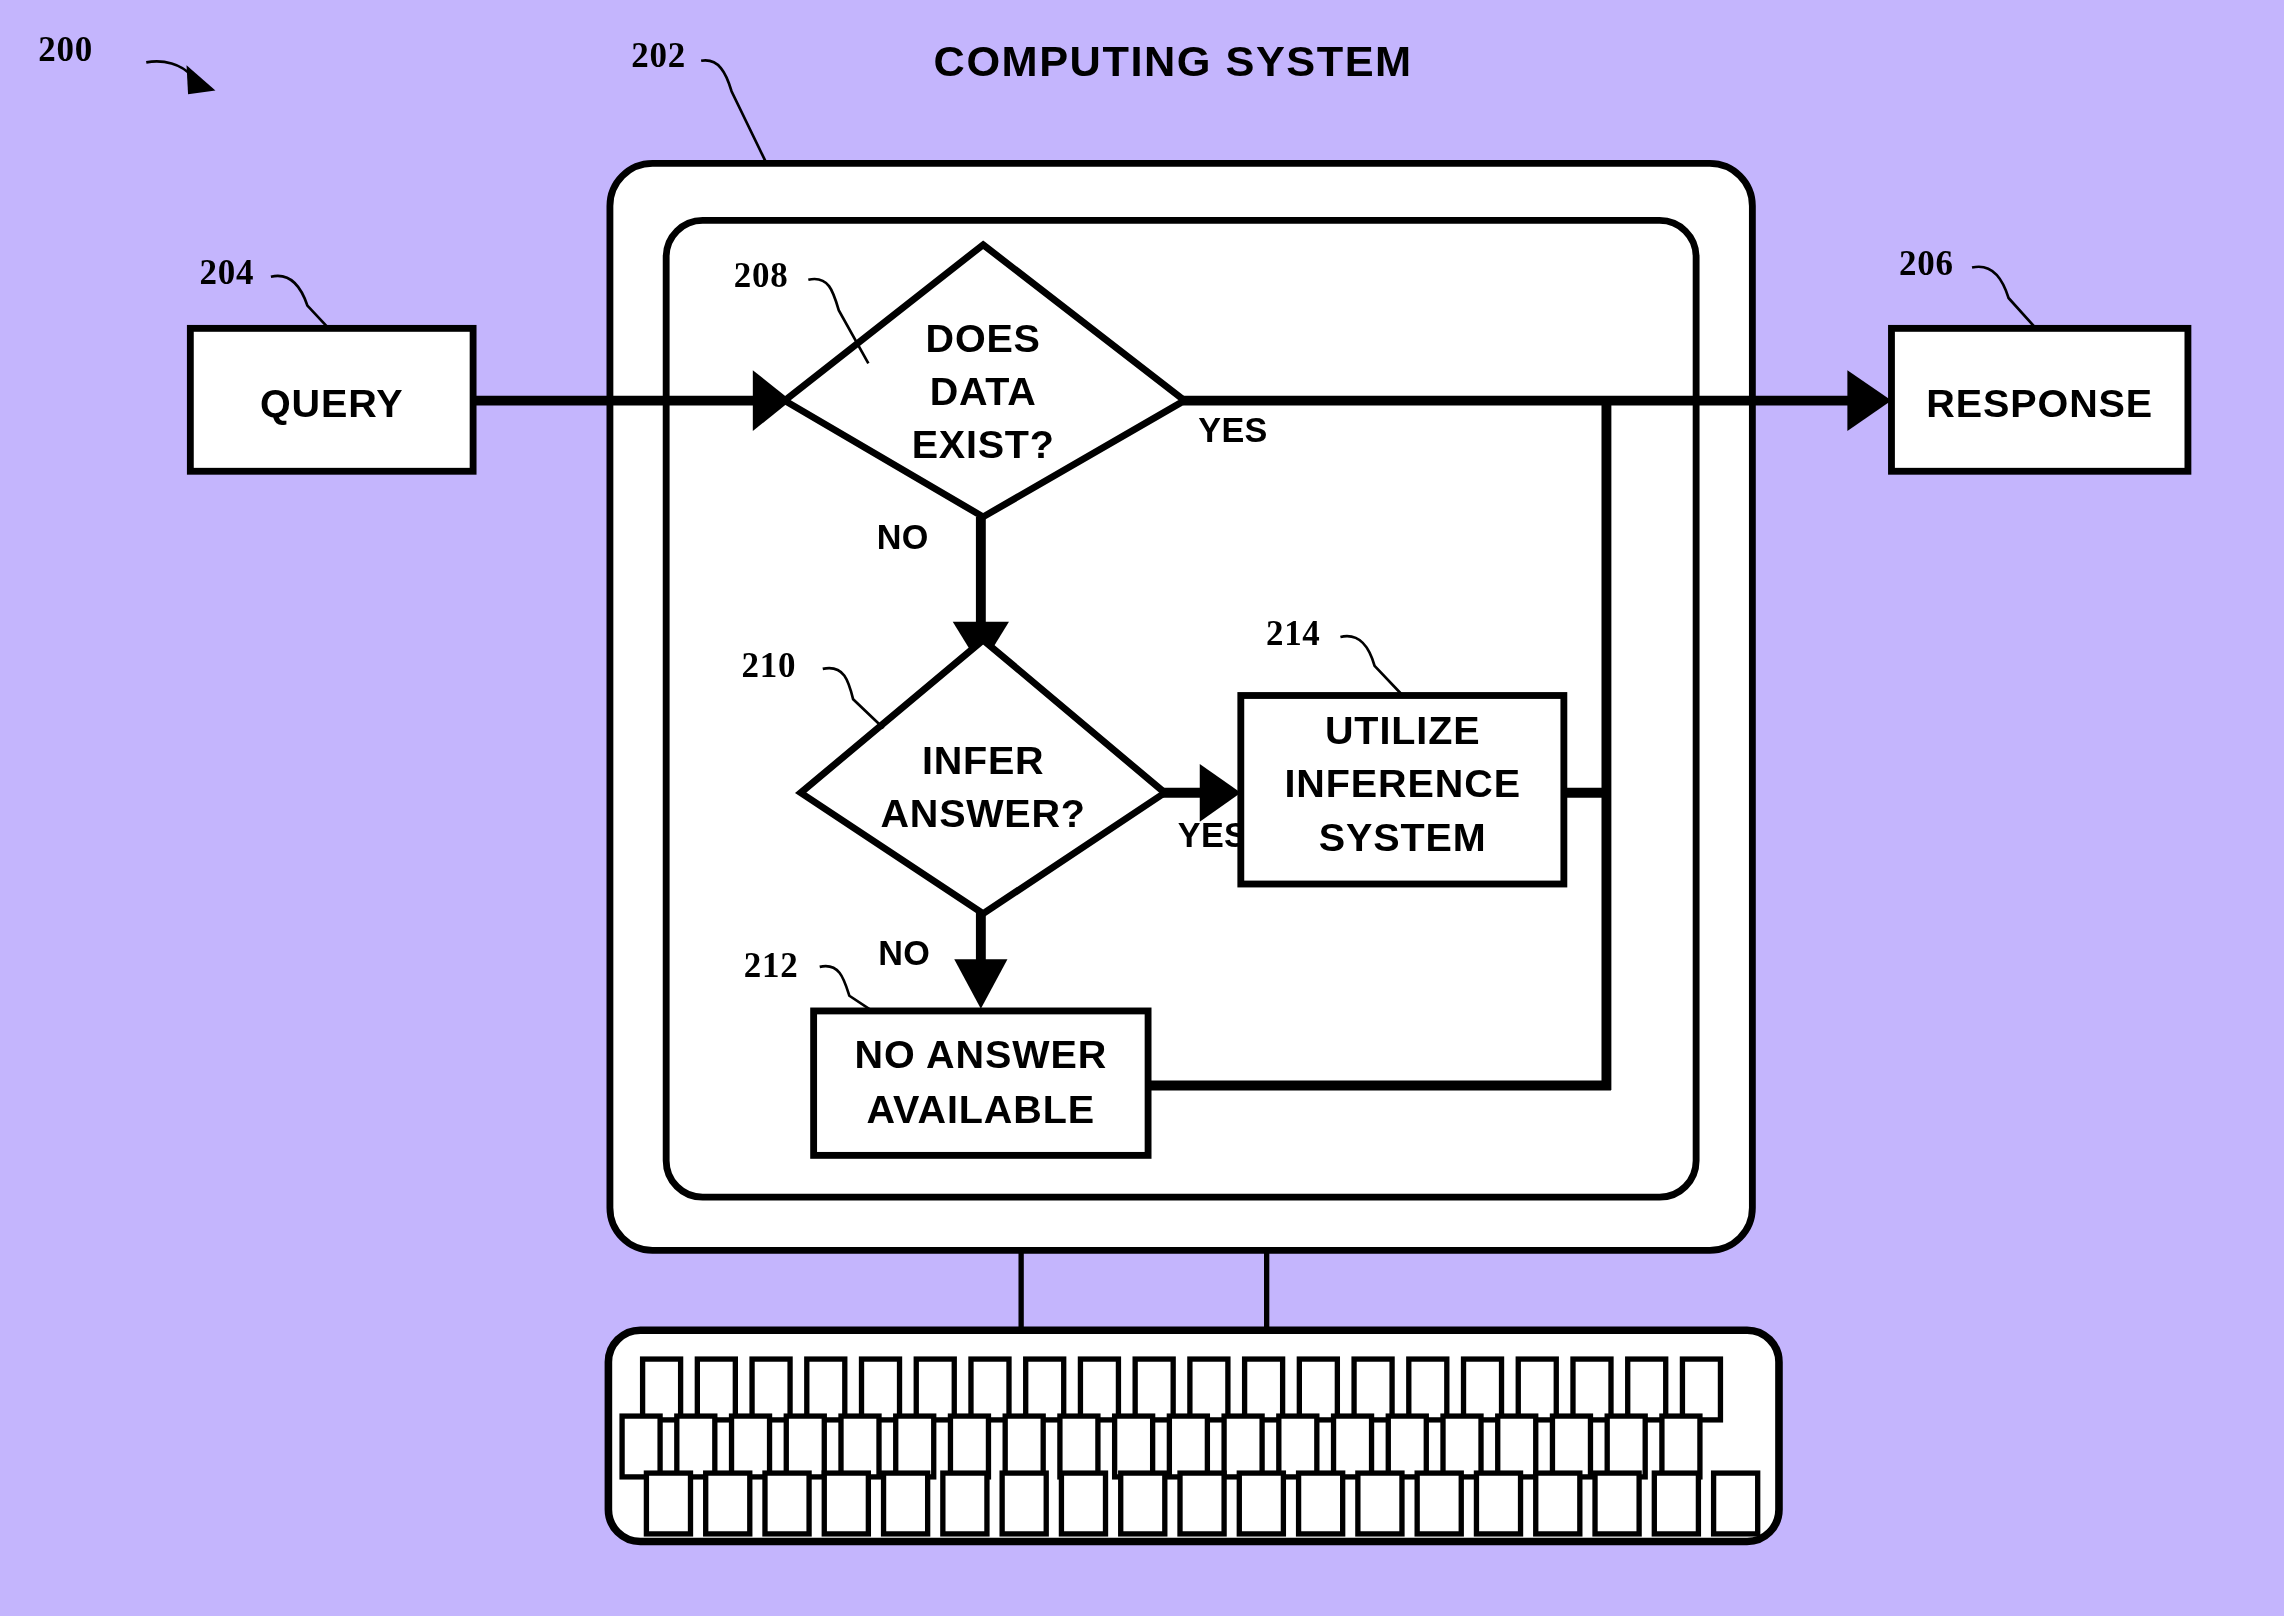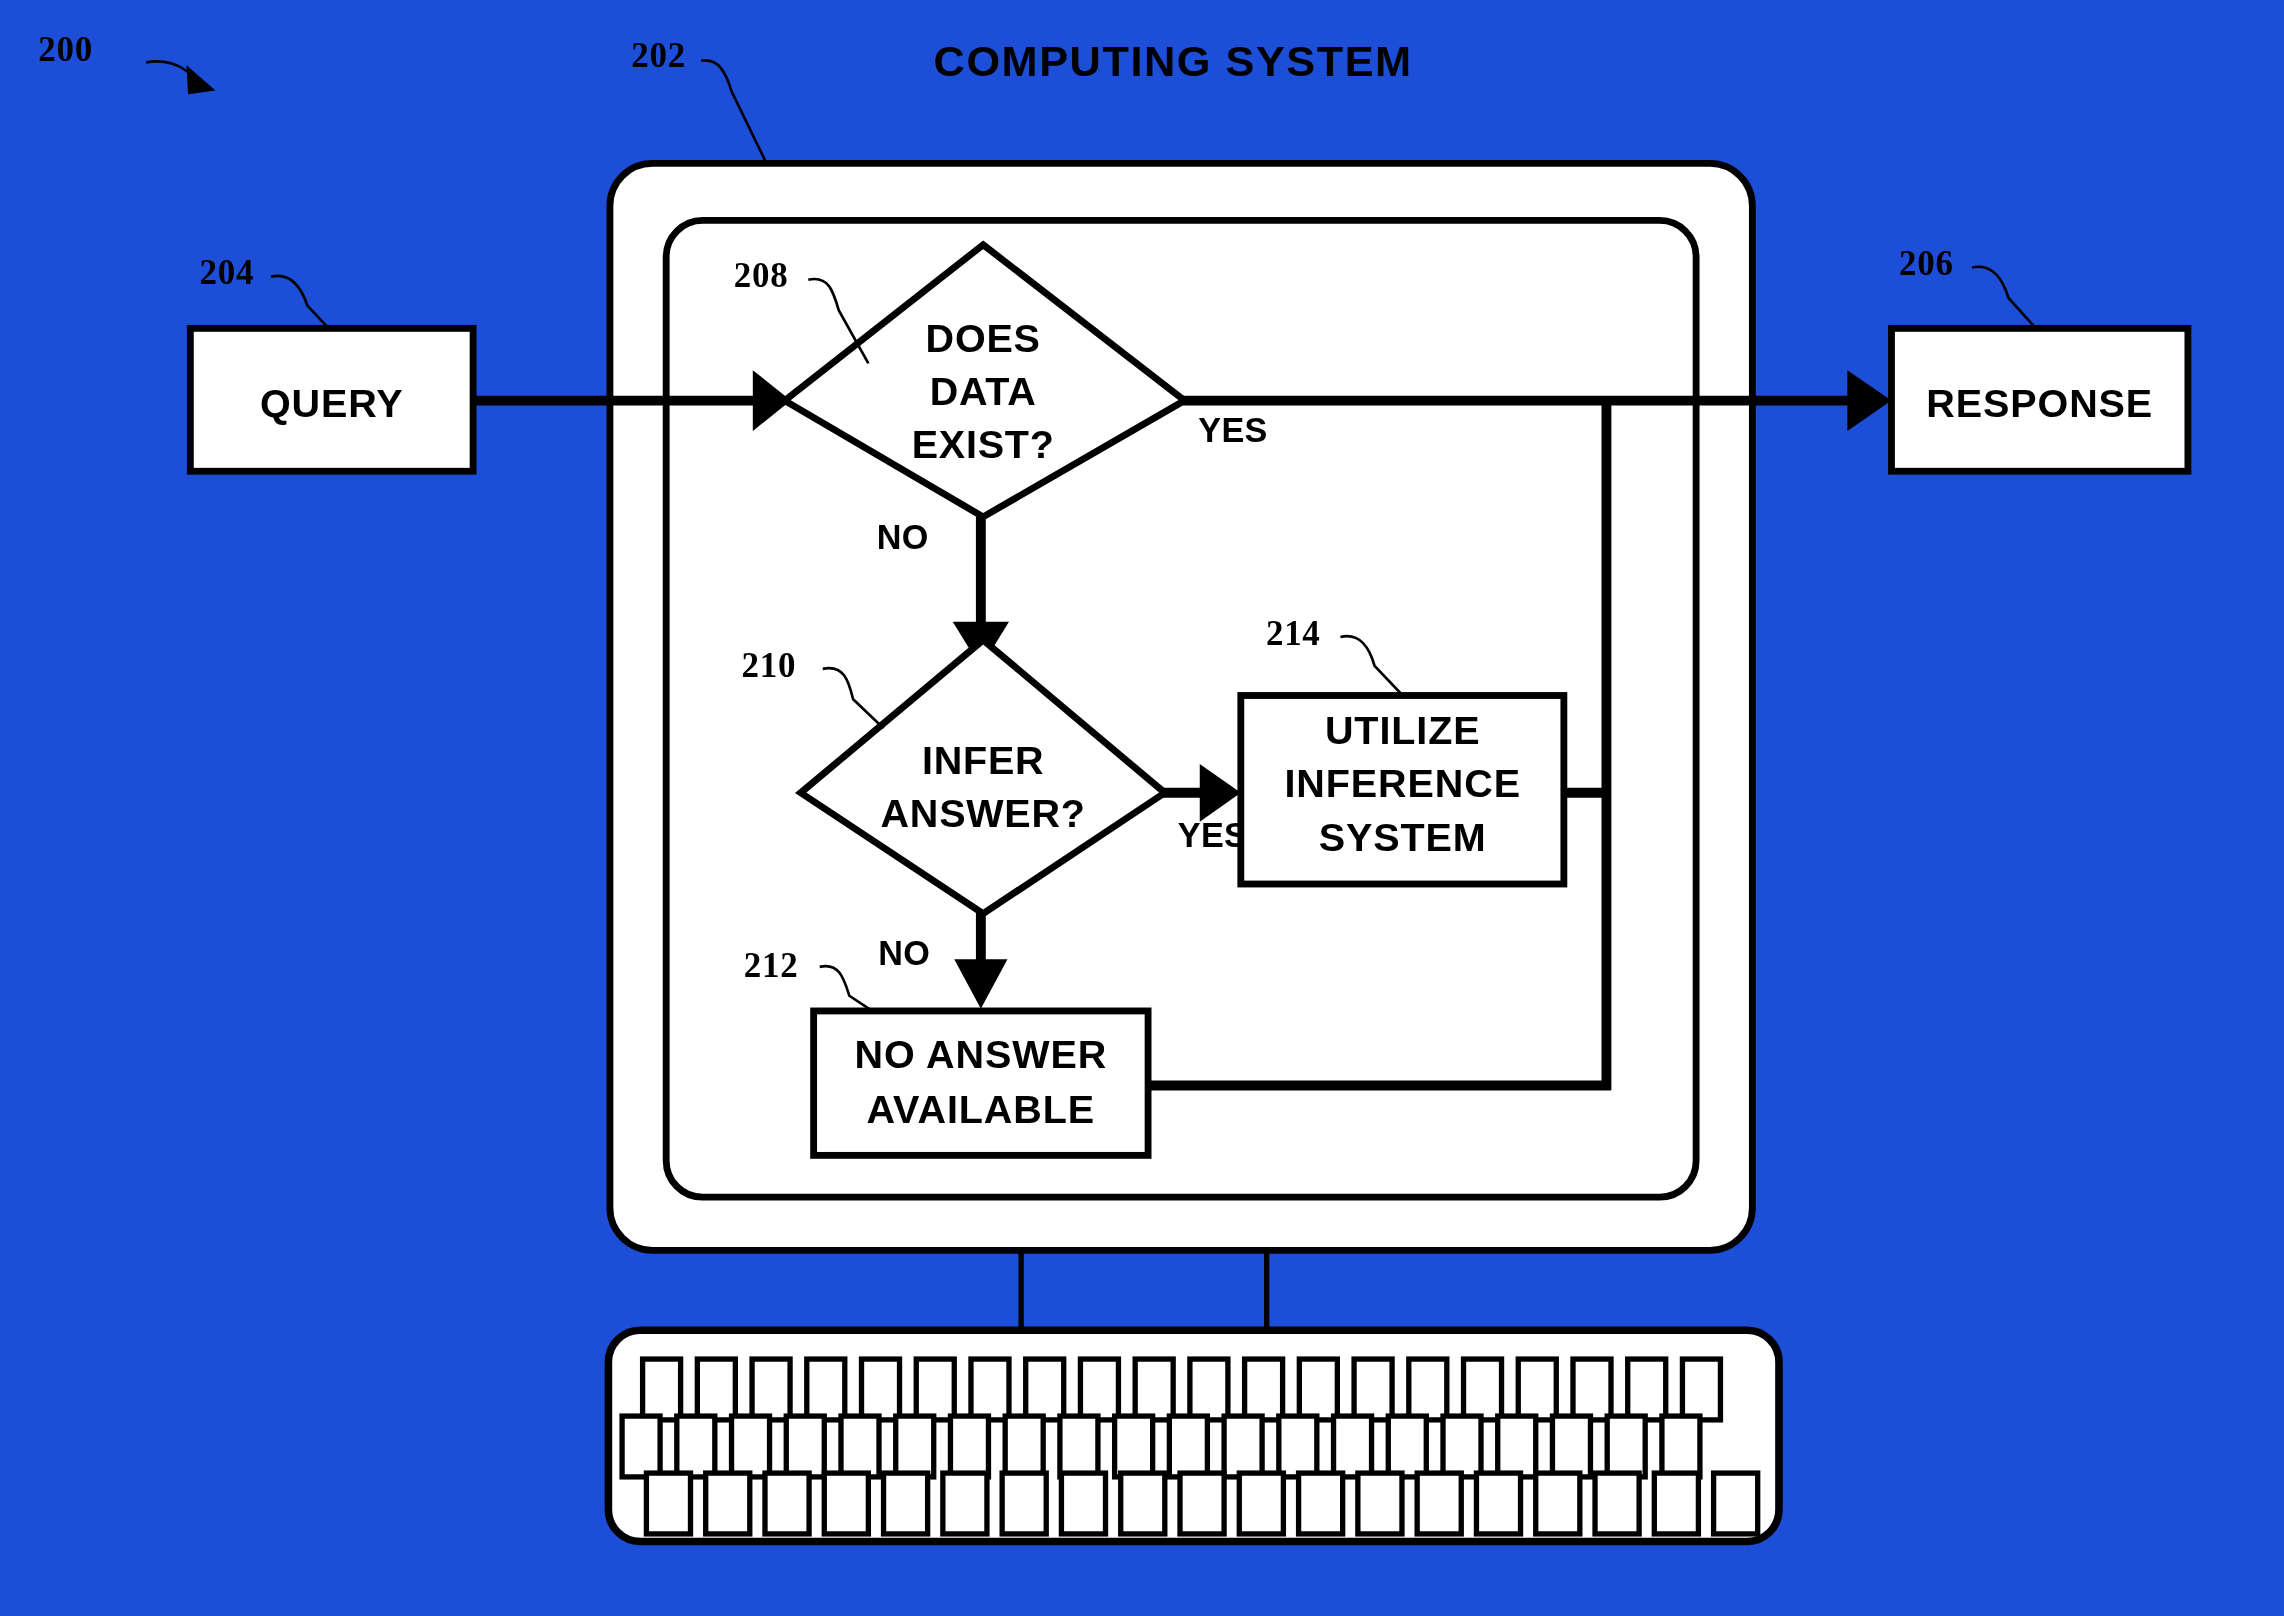--- a/index.html
+++ b/index.html
@@ -8,21 +8,21 @@
     background: #ffffff;
   }
   body {
     font-family: "Liberation Sans", sans-serif;
     color: #000000;
   }
   #canvas {
     position: relative;
     width: 2284px;
     height: 1616px;
-    background: #1d4ed8;
+    background: #c4b5fd;
     overflow: hidden;
   }
   #figure-svg {
     position: absolute;
     left: 0;
     top: 0;
     width: 2284px;
     height: 1616px;
   }
   .ref-num {

